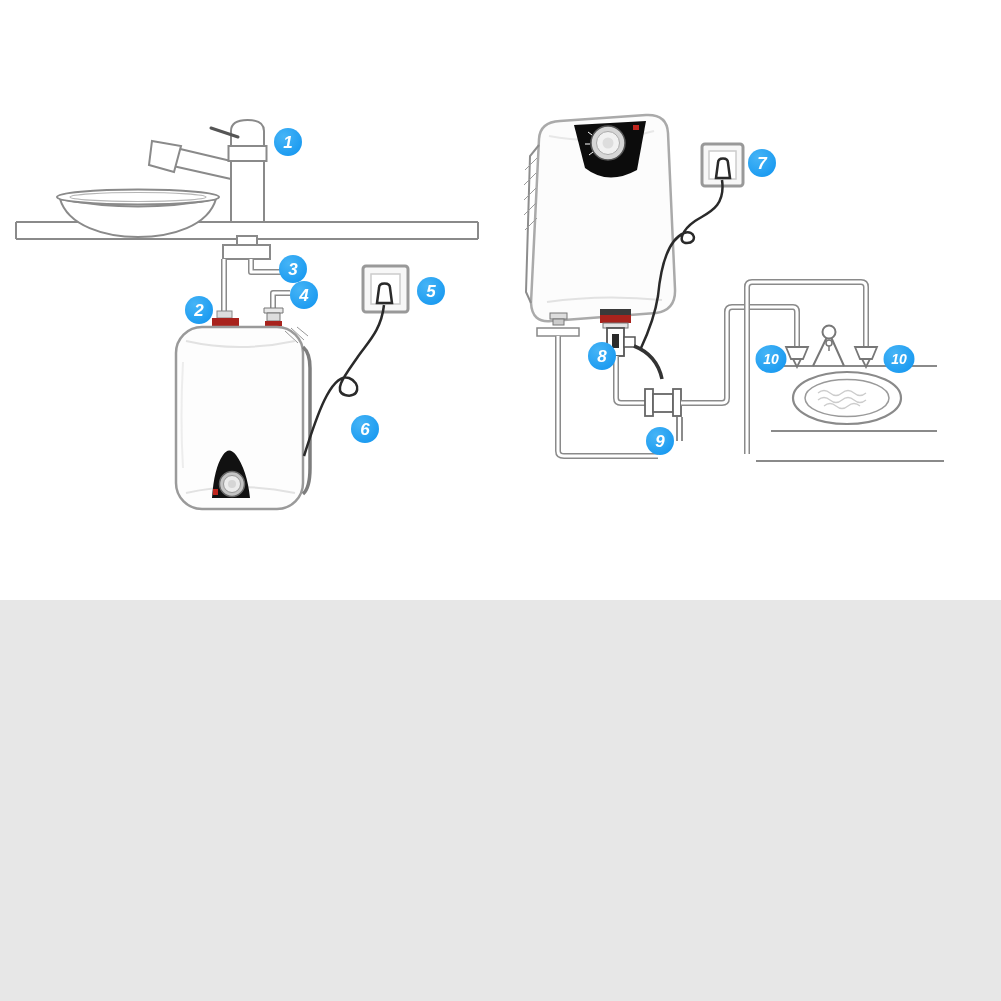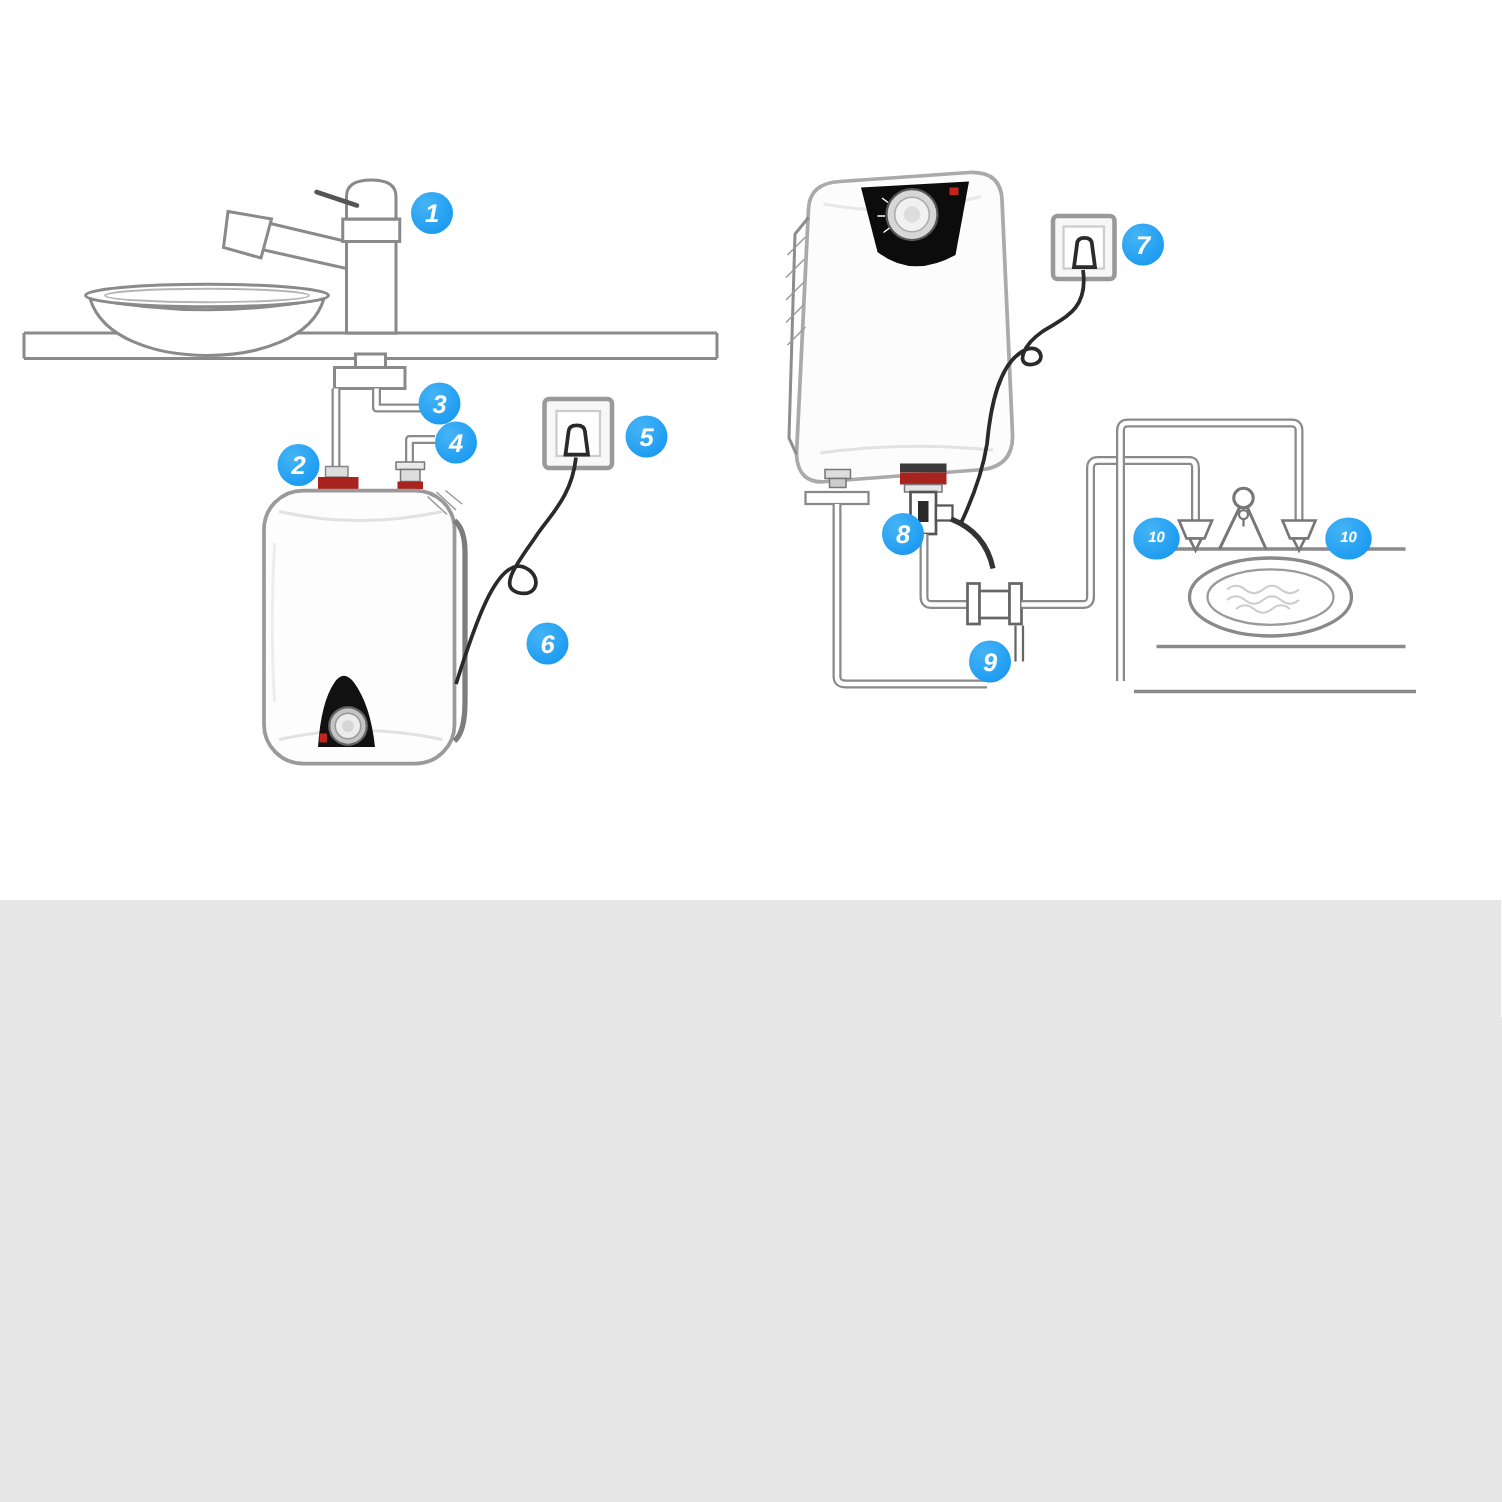--- a/index.html
+++ b/index.html
@@ -5,21 +5,21 @@
   html,body{margin:0;padding:0;background:#fff;}
   .stage{position:relative;width:1001px;height:1001px;background:#ffffff;overflow:hidden;
          font-family:"Liberation Sans",sans-serif;}
   .diagram-svg{position:absolute;left:0;top:0;}
   
   .callout{position:absolute;width:28px;height:28px;border-radius:50%;
            background:radial-gradient(circle at 35% 30%, #45b4f6, #0f93ef);
            color:#fff;font-style:italic;font-weight:bold;font-size:17px;
            display:flex;align-items:center;justify-content:center;
            transform:translate(-50%,-50%);line-height:1;}
-  .callout.wide{width:31px;font-size:10px;}
+  .callout.wide{width:31px;font-size:14px;}
   
   .legend-panel{position:absolute;left:0;top:600px;width:1001px;height:401px;background:#e7e7e7;}
 </style>
 </head>
 <body>
 
 <div class="stage">
 
   <svg class="diagram-svg" width="1001" height="600" viewBox="0 0 1001 600">
 

